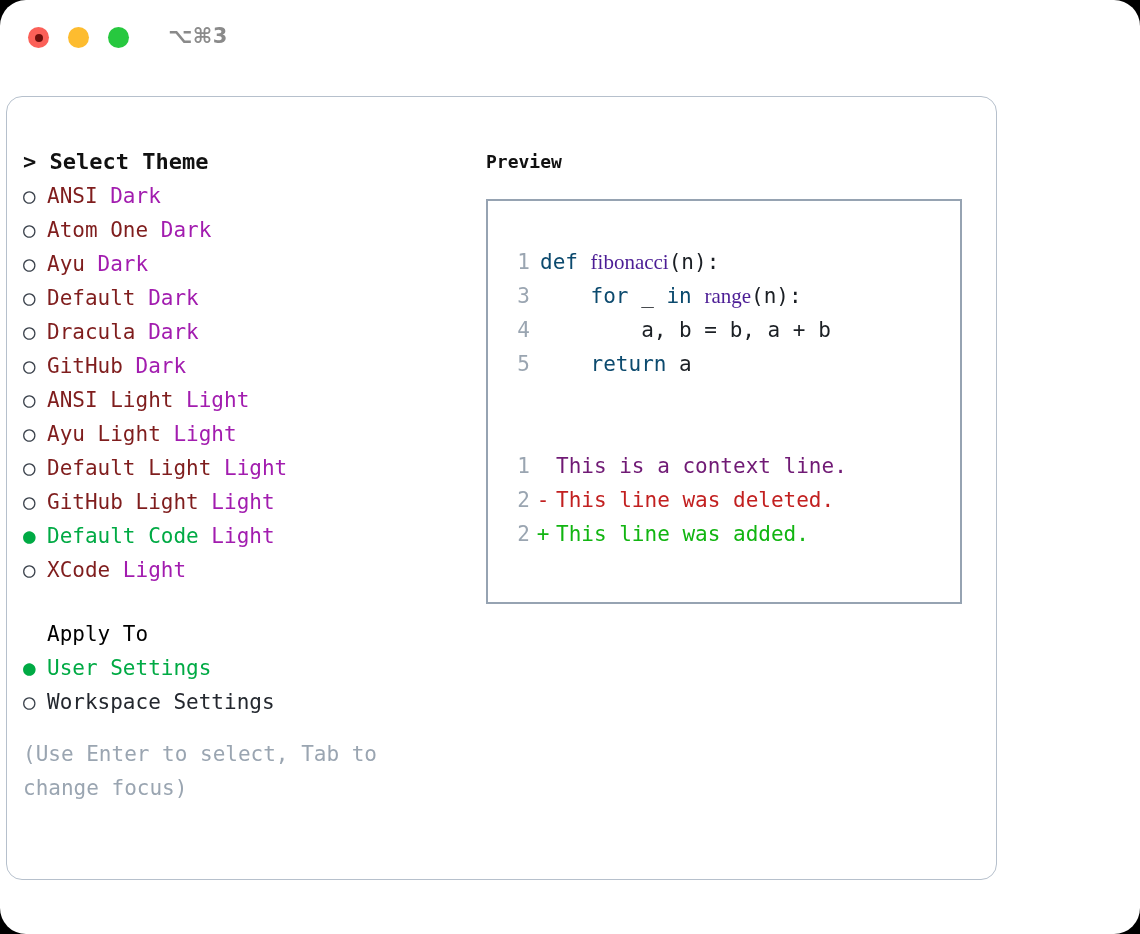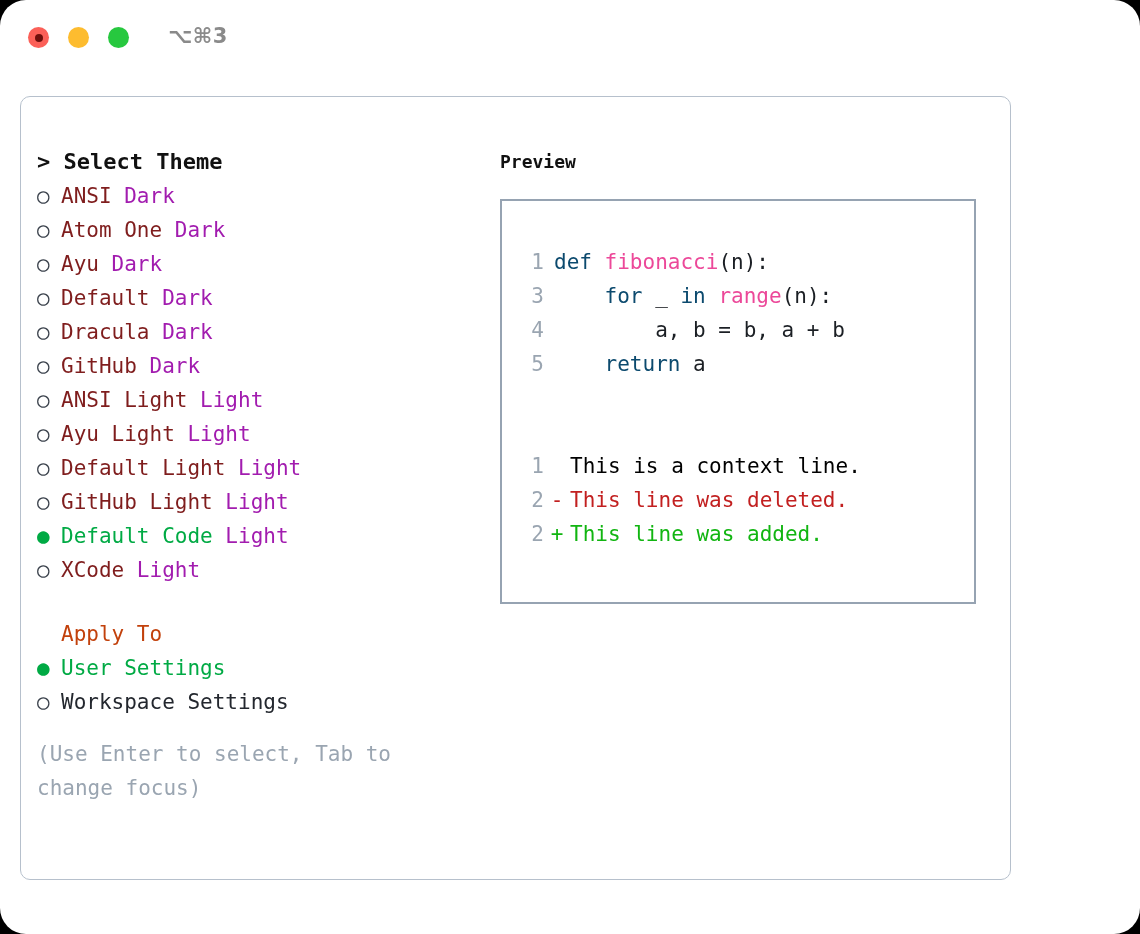--- a/index.html
+++ b/index.html
@@ -74,26 +74,26 @@
     font-size: 21px;
     font-weight: 700;
     color: #8a8a8a;
     letter-spacing: 0.5px;
     white-space: pre;
   }
 
   
   #main-card {
     position: absolute;
-    left: 20px;
+    left: 6px;
     top: 96px;
     width: 991px;
     height: 784px;
     border: 1.5px solid #b6c0cc;
-    border-radius: 10px;
+    border-radius: 16px;
     box-sizing: border-box;
     background: #ffffff;
   }
 
   
   #theme-panel {
     position: absolute;
     left: 16px;
     top: 48px;
     width: 450px;
@@ -134,21 +134,21 @@
     color: #a21caf;
   }
 
   
   #apply-to-block {
     margin-top: 30px;
   }
   #apply-to-title {
     font-size: 21px;
     font-weight: 400;
-    color: #c2410c;
+    color: #000000;
     line-height: 34px;
     padding-left: 24px;
     white-space: pre;
   }
   .apply-row {
     display: block;
     line-height: 34px;
     height: 34px;
     font-size: 21px;
     white-space: pre;
@@ -206,21 +206,21 @@
   .lineno {
     display: inline-block;
     width: 24px;
     text-align: right;
     color: #9aa5b1;
   }
   .code-text {
     padding-left: 10px;
   }
   .tok-kw       { color: #0c4a6e; }
-  .tok-fn       { color: #ec4899; }
+  .tok-fn       { color: #4c1d95; font-family: Liberation Serif, serif; }
   .tok-num      { color: #0e7c6b; }
   .tok-plain    { color: #1b1f24; }
 
   #diff-area {
     position: absolute;
     left: 18px;
     top: 248px;
     right: 6px;
   }
   .diff-line {
@@ -228,21 +228,21 @@
     line-height: 34px;
     height: 34px;
     white-space: pre;
   }
   .diff-line .lineno { color: #9aa5b1; }
   .diff-sign {
     display: inline-block;
     width: 26px;
     text-align: center;
   }
-  .diff-context .diff-body { color: #000000; }
+  .diff-context .diff-body { color: #701a75; }
   .diff-context .diff-sign { color: #70777f; }
   .diff-del .diff-body,
   .diff-del .diff-sign { color: #c22020; }
   .diff-add .diff-body,
   .diff-add .diff-sign { color: #11b511; }
 </style>
 </head>
 <body>
 
 <div id="app-window">

